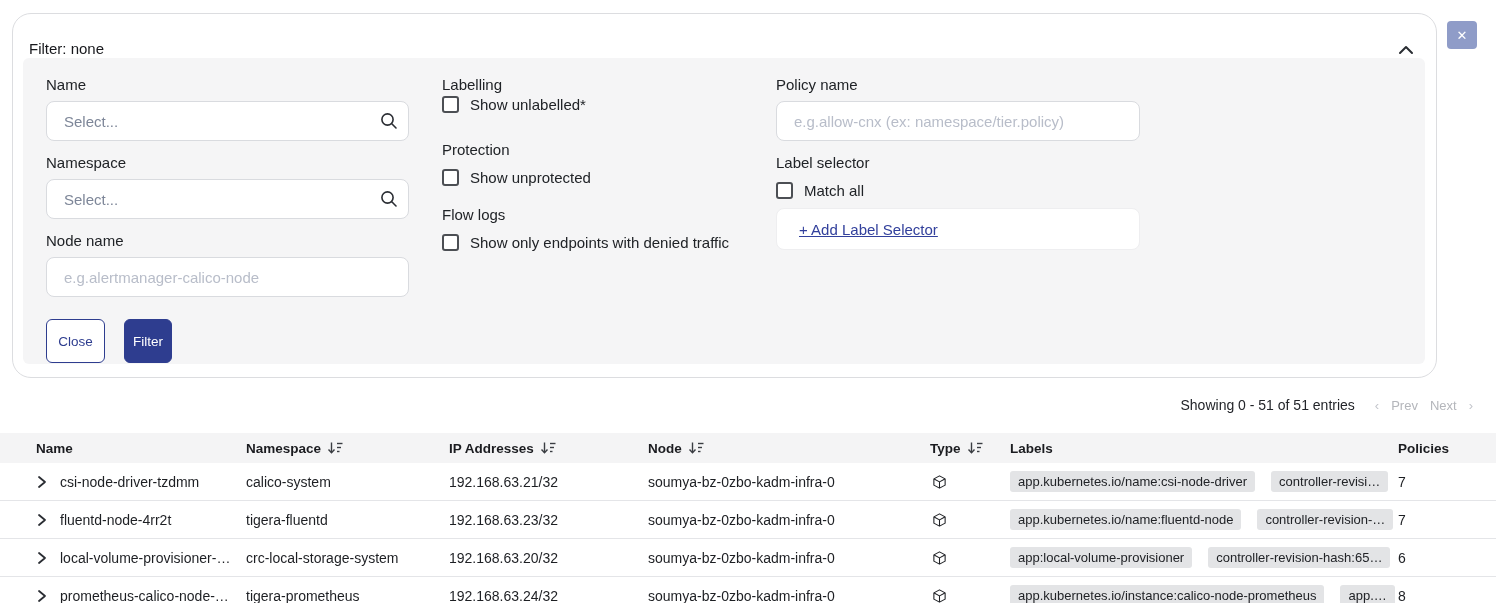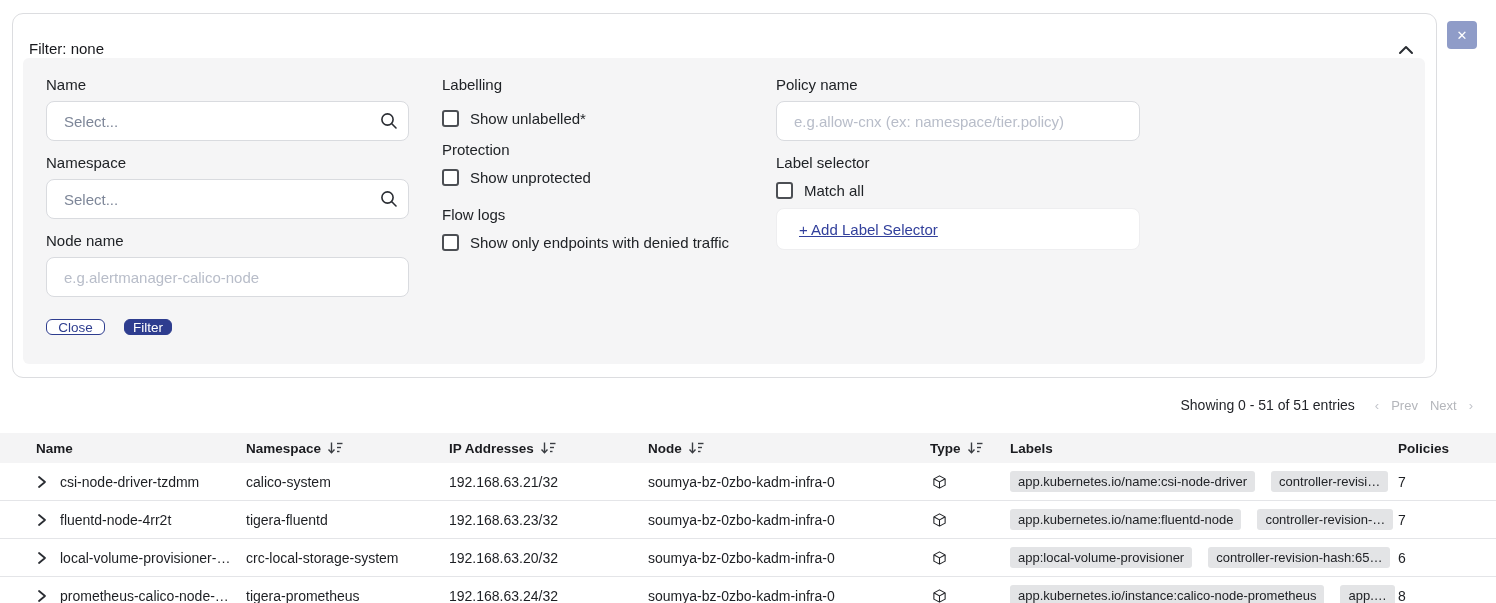--- a/index.html
+++ b/index.html
@@ -10,21 +10,21 @@
     color:#1d1f23;
     position:relative;
   }
 
   
   .filter-panel {
     position:absolute; left:12px; top:13px;
     width:1425px; height:365px;
     background:#fff;
     border:1px solid #dcdde0;
-    border-radius:11px;
+    border-radius:19px;
   }
   .panel-title {
     position:absolute; left:16px; top:26px;
     font-size:15px; color:#17181c;
   }
   .collapse-btn {
     position:absolute; right:18px; top:24px;
     width:24px; height:24px;
     background:none; border:none; cursor:pointer;
     display:flex; align-items:center; justify-content:center;
@@ -93,21 +93,21 @@
     font-size:15px;
     font-family:"Liberation Sans", sans-serif;
     text-align:left;
     padding-left:22px;
     cursor:pointer;
     text-decoration:underline;
   }
 
   .btn-row { position:absolute; left:23px; top:261px; display:flex; gap:19px; }
   .btn {
-    height:16px;
+    height:44px;
     border-radius:6px;
     font-size:13.5px;
     font-family:"Liberation Sans", sans-serif;
     cursor:pointer;
     display:flex; align-items:center; justify-content:center;
   }
   .btn-outline {
     width:59px;
     background:#fff;
     border:1px solid #2e3d8f;
@@ -203,21 +203,21 @@
     <div class="input-wrap plain" style="left:23px; top:199px;">
       <input type="text" placeholder="e.g.alertmanager-calico-node" style="">
     </div>
 
     <div class="btn-row">
       <button class="btn btn-outline">Close</button>
       <button class="btn btn-solid">Filter</button>
     </div>
 
     <div class="field-label" style="left:419px; top:18px;">Labelling</div>
-    <label class="check-row" style="left:419px; top:52px;">
+    <label class="check-row" style="left:419px; top:38px;">
       <input type="checkbox" style="">
       <span>Show unlabelled*</span>
     </label>
 
     <div class="field-label" style="left:419px; top:83px;">Protection</div>
     <label class="check-row" style="left:419px; top:111px;">
       <input type="checkbox" style="">
       <span>Show unprotected</span>
     </label>
 

